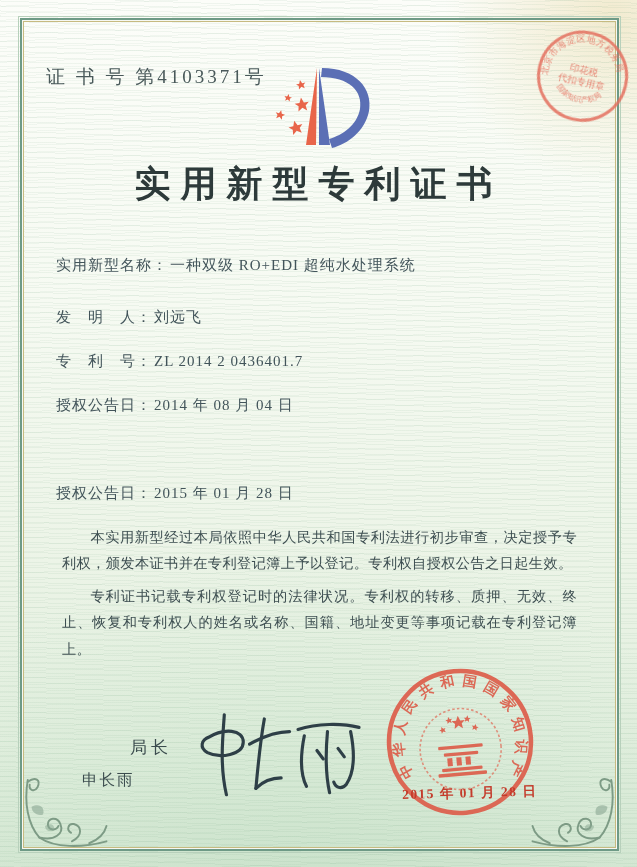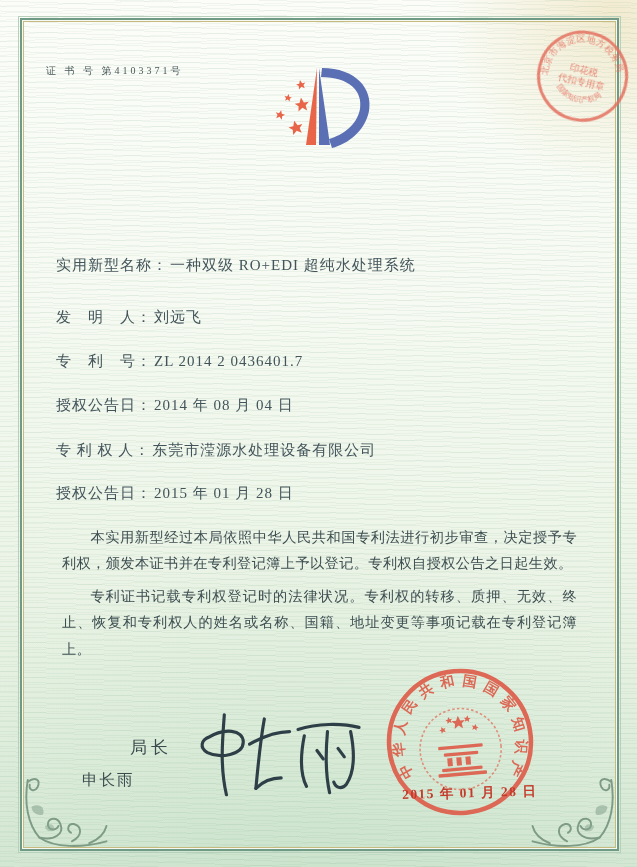--- a/index.html
+++ b/index.html
@@ -20,21 +20,21 @@
       radial-gradient(circle at 50% 115%,rgba(150,200,160,.25),rgba(150,200,160,0) 45%);
   }
   .frame{
     position:absolute;left:20px;top:18px;right:18px;bottom:16px;z-index:1;
     border:2px solid #6e9a86;
     box-shadow:inset 0 0 0 1px #f6f8f2, inset 0 0 0 2px #c6ba80;
     outline:1px solid #b7d0bb;outline-offset:1px;
     pointer-events:none;
   }
   .content{position:absolute;inset:0;z-index:2;}
-  .cert-no{position:absolute;left:46px;top:64px;font-size:10px;letter-spacing:3px;color:#49595a;}
+  .cert-no{position:absolute;left:46px;top:64px;font-size:19px;letter-spacing:3px;color:#49595a;}
   .logo{position:absolute;left:260px;top:55px;width:118px;height:108px;}
   .title{
     position:absolute;left:0;right:0;top:160px;text-align:center;
     font-size:36px;font-weight:700;letter-spacing:10px;color:#2d3a3a;
   }
   .field{position:absolute;left:56px;right:54px;font-size:15px;letter-spacing:1px;color:#42545a;white-space:nowrap;}
   .f0{top:256px}.f1{top:308px}.f2{top:352px}.f3{top:396px}.f4{top:441px}.f5{top:484px}
   .flabel{margin-right:2px;}
   .body-text{position:absolute;left:56px;right:54px;top:518px;}
   .body-text p{margin:6px;text-indent:2em;font-size:14.2px;line-height:1.86;text-align:justify;color:#3d4e51;letter-spacing:.4px;}
@@ -77,35 +77,33 @@
         <use href="#star" transform="translate(20,60) scale(5) rotate(14)"></use>
         <use href="#star" transform="translate(36,73) scale(7.5) rotate(-14)"></use>
         <path d="M57,13 L46,90 L56,90 Z"></path>
       </g>
       <g fill="#5b6fb5">
         <path d="M59,13 L59,90 L70,90 Z"></path>
         <path d="M62,13 C96,13 113,34 109,56 C105,76 88,89 72,93 L69,84 C83,80 97,70 100,54 C103,36 89,22 61,22 Z"></path>
       </g>
     </svg>
 
+    <div class="title">实用新型专利证书</div>
 
     <div class="field f1">
       <span class="flabel">发　明　人：</span><span class="fvalue">刘远飞</span>
     </div>
     <div class="field f0">
       <span class="flabel">实用新型名称：</span><span class="fvalue">一种双级 RO+EDI 超纯水处理系统</span>
     </div>
     <div class="field f2">
       <span class="flabel">专　利　号：</span><span class="fvalue">ZL 2014 2 0436401.7</span>
     </div>
     <div class="field f3">
       <span class="flabel">授权公告日：</span><span class="fvalue">2014 年 08 月 04 日</span>
-    </div>
-    <div class="field f4">
-      <span class="flabel">专 利 权 人：</span><span class="fvalue">东莞市滢源水处理设备有限公司</span>
     </div>
     <div class="field f5">
       <span class="flabel">授权公告日：</span><span class="fvalue">2015 年 01 月 28 日</span>
     </div>
 
     <div class="body-text">
       <p>本实用新型经过本局依照中华人民共和国专利法进行初步审查，决定授予专利权，颁发本证书并在专利登记簿上予以登记。专利权自授权公告之日起生效。</p>
       <p>专利证书记载专利权登记时的法律状况。专利权的转移、质押、无效、终止、恢复和专利权人的姓名或名称、国籍、地址变更等事项记载在专利登记簿上。</p>
     </div>
 

